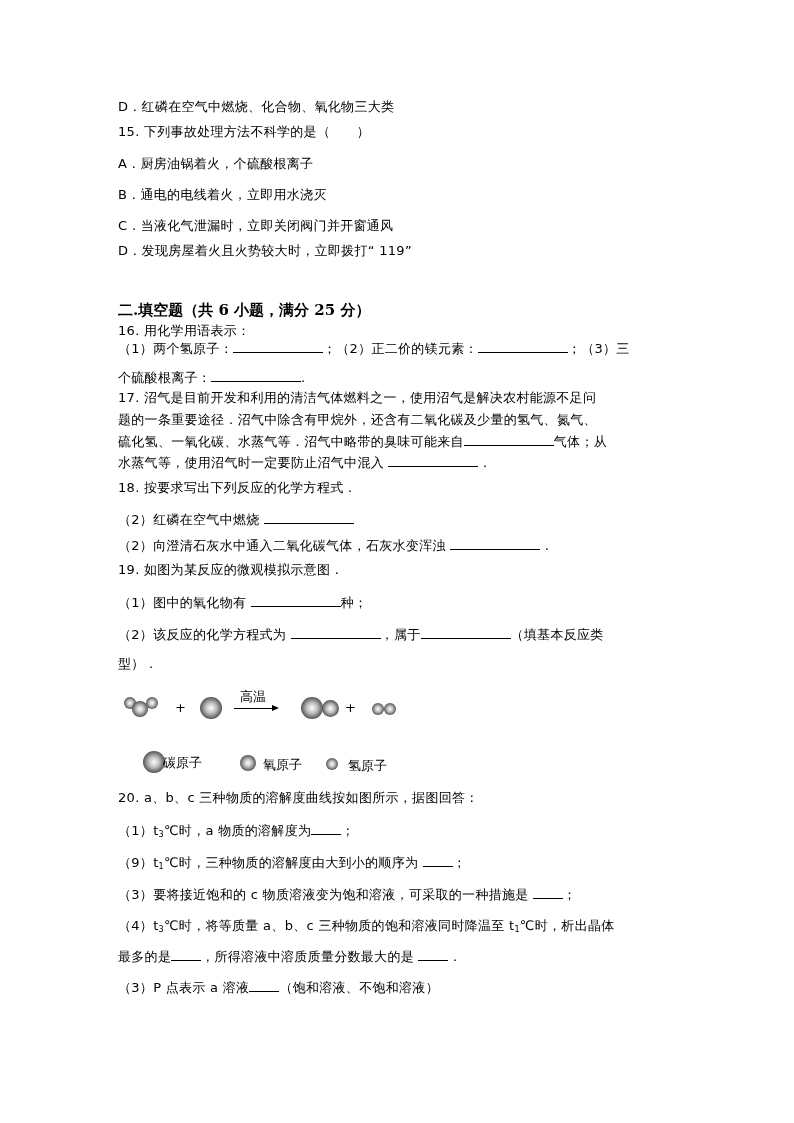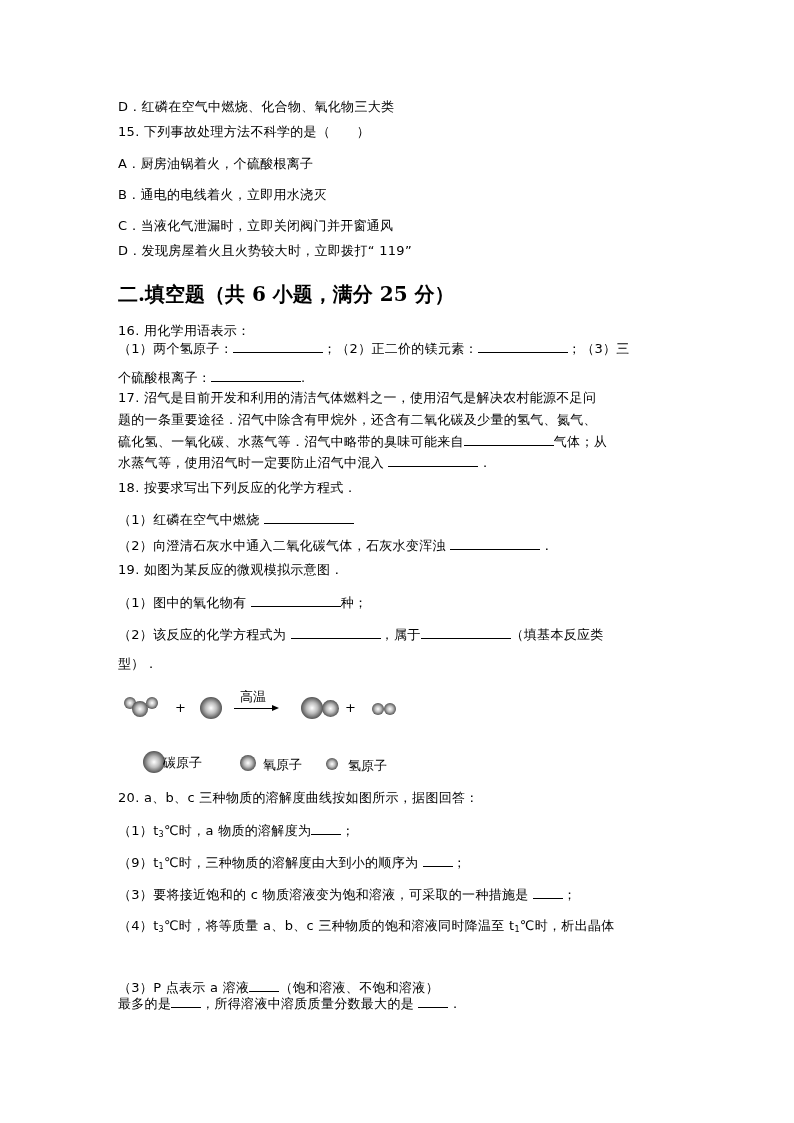--- a/index.html
+++ b/index.html
@@ -1,19 +1,19 @@
 <!DOCTYPE html>
 <html><head>
 <meta charset="utf-8">
 <style>
   html, body { margin:0; padding:0; background:#ffffff; }
   body { width:794px; height:1123px; position:relative; overflow:hidden;
          font-family:"DejaVu Sans", sans-serif; color:#000; }
   .line { position:absolute; left:118px; font-size:13px; line-height:16px; white-space:nowrap; letter-spacing:0.3px; }
-  .heading { position:absolute; left:118px; font-size:20px; font-weight:bold; font-family:"DejaVu Serif", serif; white-space:nowrap; }
+  .heading { position:absolute; left:118px; font-size:15px; font-weight:bold; font-family:"DejaVu Serif", serif; white-space:nowrap;margin-top:20px; }
   .blank { display:inline-block; border-bottom:1px solid #000; height:12px; vertical-align:baseline; }
   .b90 { width:90px; } .b30 { width:30px; }
   sub { font-size:8px; vertical-align:-2px; }
   .atom { position:absolute; border-radius:50%;
           background:radial-gradient(circle at 50% 50%, #ffffff 0%, #bdbdbd 35%, #555 70%, #000 100%); }
   .dtext { position:absolute; font-size:13px; white-space:nowrap; }
 </style>
 </head>
 <body>
 
@@ -39,21 +39,21 @@
 <div class="line" style="top:412px;">题的一条重要途径．沼气中除含有甲烷外，还含有二氧化碳及少量的氢气、氮气、</div>
 <div class="line" style="top:433px;">
   <span>硫化氢、一氧化碳、水蒸气等．沼气中略带的臭味可能来自</span><span class="blank b90"></span><span>气体；从</span>
 </div>
 <div class="line" style="top:454px;">
   <span>水蒸气等，使用沼气时一定要防止沼气中混入 </span><span class="blank b90"></span><span>．</span>
 </div>
 
 <div class="line" style="top:480px;">18. 按要求写出下列反应的化学方程式．</div>
 <div class="line" style="top:511px;">
-  <span>（1）红磷在空气中燃烧 </span><span class="blank b90"></span>
+  <span>（2）红磷在空气中燃烧 </span><span class="blank b90"></span>
 </div>
 <div class="line" style="top:537px;">
   <span>（2）向澄清石灰水中通入二氧化碳气体，石灰水变浑浊 </span><span class="blank b90"></span><span>．</span>
 </div>
 
 <div class="line" style="top:562px;">19. 如图为某反应的微观模拟示意图．</div>
 <div class="line" style="top:594px;">
   <span>（1）图中的氧化物有 </span><span class="blank b90"></span><span>种；</span>
 </div>
 <div class="line" style="top:626px;text-align:center;">
@@ -91,18 +91,18 @@
 </div>
 <div class="line" style="top:854px;">
   <span>（9）t</span><sub>1</sub><span>℃时，三种物质的溶解度由大到小的顺序为 </span><span class="blank b30"></span><span>；</span>
 </div>
 <div class="line" style="top:886px;">
   <span>（3）要将接近饱和的 c 物质溶液变为饱和溶液，可采取的一种措施是 </span><span class="blank b30"></span><span>；</span>
 </div>
 <div class="line" style="top:918px;">
   <span>（4）t</span><sub>3</sub><span>℃时，将等质量 a、b、c 三种物质的饱和溶液同时降温至  t</span><sub>1</sub><span>℃时，析出晶体</span>
 </div>
-<div class="line" style="top:995px;text-align:center;">
+<div class="line" style="top:948px;text-align:center;">
   <span>最多的是</span><span class="blank b30"></span><span>，所得溶液中溶质质量分数最大的是 </span><span class="blank b30"></span><span>．</span>
 </div>
 <div class="line" style="top:979px;">
   <span>（3）P 点表示 a 溶液</span><span class="blank b30"></span><span>（饱和溶液、不饱和溶液）</span>
 </div>
 
 </body></html>

